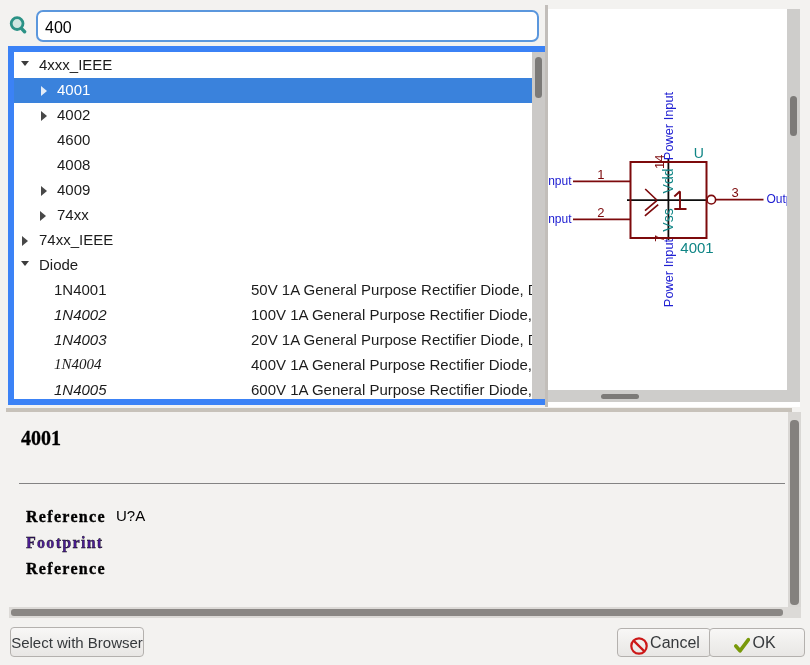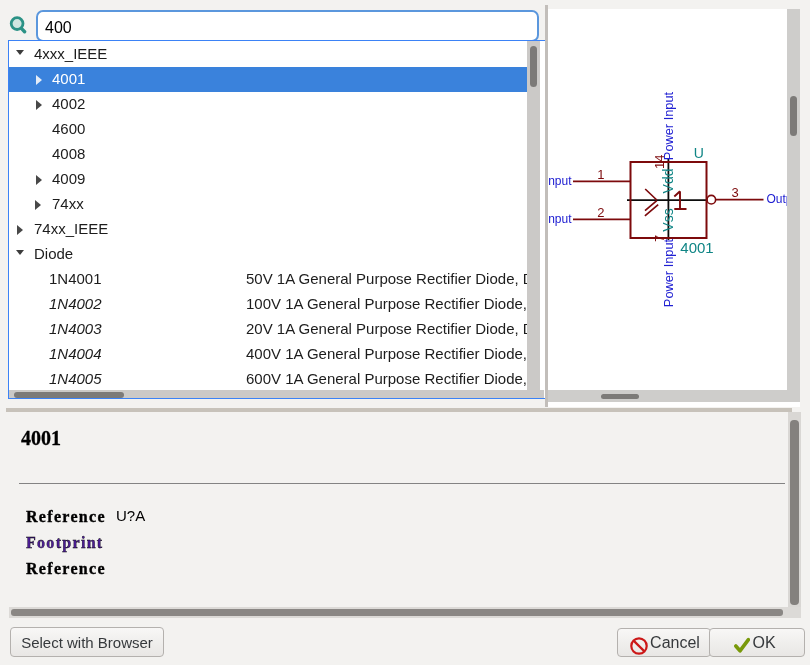--- a/index.html
+++ b/index.html
@@ -19,21 +19,21 @@
 <body>
 
 <svg class="abs" style="left:9px; top:15px;" width="18" height="19" viewBox="0 0 18 19">
   <circle cx="8.1" cy="8.6" r="5.9" fill="#cfe6e1" stroke="#2b9286" stroke-width="2.8"></circle>
   <line x1="12.6" y1="13.6" x2="15.6" y2="16.7" stroke="#2b9286" stroke-width="3.4" stroke-linecap="round"></line>
 </svg>
 
 <div class="abs" style="left:36px; top:10px; width:503px; height:32px; background:#ffffff; border:2px solid #5b97dd; border-radius:7px;"></div>
 <div class="abs" style="left:45px; top:18.5px; font-size:16px; color:#000;">400</div>
 
-<div class="abs" style="left:8px; top:40px; width:545px; height:359px; background:#ffffff; border:1px solid #3b82f6; overflow:hidden;">
+<div class="abs" style="left:8px; top:46px; width:545px; height:359px; background:#ffffff; border:6px solid #3b82f6; overflow:hidden;">
   <div id="rows" style="position:absolute; left:0; top:0; right:0; bottom:0;">
     <div class="row" style="top:1px;">
         <div class="tri-d" style="left:7px; top:8px;"></div>
         <span class="lbl" style="left:25px;">4xxx_IEEE</span>
       </div>
     <div class="row" style="top:26px; background:#3a82dc; color:#ffffff;">
         <div class="tri-r" style="left:27px; top:7.5px; border-left-color:#e4ecf7;"></div>
         <span class="lbl" style="left:43px;">4001</span>
       </div>
     <div class="row" style="top:51px;">
@@ -68,21 +68,21 @@
       </div>
     <div class="row" style="top:251px;">
         <span class="lbl" style="left:40px; font-style:italic;">1N4002</span>
         <span class="desc">100V 1A General Purpose Rectifier Diode, DO-41</span>
       </div>
     <div class="row" style="top:276px;">
         <span class="lbl" style="left:40px; font-style:italic;">1N4003</span>
         <span class="desc">20V 1A General Purpose Rectifier Diode, DO-41</span>
       </div>
     <div class="row" style="top:301px;">
-        <span class="lbl" style="left:40px; font-style:italic;">1N4004</span>
+        <span class="lbl" style="left:40px; font-style:italic;font-family:Liberation Serif, serif;">1N4004</span>
         <span class="desc">400V 1A General Purpose Rectifier Diode, DO-41</span>
       </div>
     <div class="row" style="top:326px;">
         <span class="lbl" style="left:40px; font-style:italic;">1N4005</span>
         <span class="desc">600V 1A General Purpose Rectifier Diode, DO-41</span>
       </div>
   </div>
 
   <div class="sb-track" style="left:518px; top:0; width:13px; height:349px; background:#cbc9c7;"></div>
   <div class="sb-thumb" style="left:521px; top:5px; width:7px; height:41px;"></div>
@@ -148,21 +148,21 @@
 <div class="abs" style="left:26px; top:508px; font-family:'Liberation Serif', serif; font-weight:bold; font-size:16px; letter-spacing:1.3px; -webkit-text-stroke:0.35px #000; color:#000;">Reference</div>
 <div class="abs" style="left:116px; top:507px; font-size:15px; color:#000;">U?A</div>
 <div class="abs" style="left:26px; top:534px; font-family:'Liberation Serif', serif; font-weight:bold; font-size:16px; letter-spacing:1.3px; -webkit-text-stroke:0.35px #000; color:#4c1d95;">Footprint</div>
 <div class="abs" style="left:26px; top:560px; font-family:'Liberation Serif', serif; font-weight:bold; font-size:16px; letter-spacing:1.3px; -webkit-text-stroke:0.35px #000; color:#000;">Reference</div>
 
 <div class="sb-track" style="left:788px; top:412px; width:13px; height:206px; background:#d9d7d4;"></div>
 <div class="sb-thumb" style="left:790px; top:420px; width:8.5px; height:185px; background:#84817e; border-radius:4px;"></div>
 <div class="sb-track" style="left:9px; top:607px; width:792px; height:11px; background:#dcdad7;"></div>
 <div class="sb-thumb" style="left:11px; top:609px; width:772px; height:7px; background:#8a8784; border-radius:3px;"></div>
 
-<div class="btn" style="left:10px; top:627px; width:154px; height:30px;">Select with Browser</div>
+<div class="btn" style="left:10px; top:627px; width:134px; height:30px;">Select with Browser</div>
 <div class="btn" style="left:617px; top:628px; width:94px; height:29px; font-size:16px;">
   <svg width="18" height="18" viewBox="0 0 18 18" style="margin-left:2px; margin-right:2px; margin-top:6px;">
     <circle cx="9" cy="9" r="7.7" fill="none" stroke="#cc1818" stroke-width="2.2"></circle>
     <line x1="3.6" y1="3.6" x2="14.4" y2="14.4" stroke="#cc1818" stroke-width="2.2"></line>
   </svg>Cancel</div>
 <div class="btn" style="left:709px; top:628px; width:96px; height:29px; font-size:16px; padding-right:6px;">
   <svg width="16" height="17" viewBox="0 0 16 17" style="margin-left:2px; margin-right:2px; margin-top:6px;">
     <path d="M1.8 9 L6 13.8 L14.4 2.6" fill="none" stroke="#79990a" stroke-width="3.6" stroke-linecap="round" stroke-linejoin="round"></path>
   </svg>OK</div>
 

